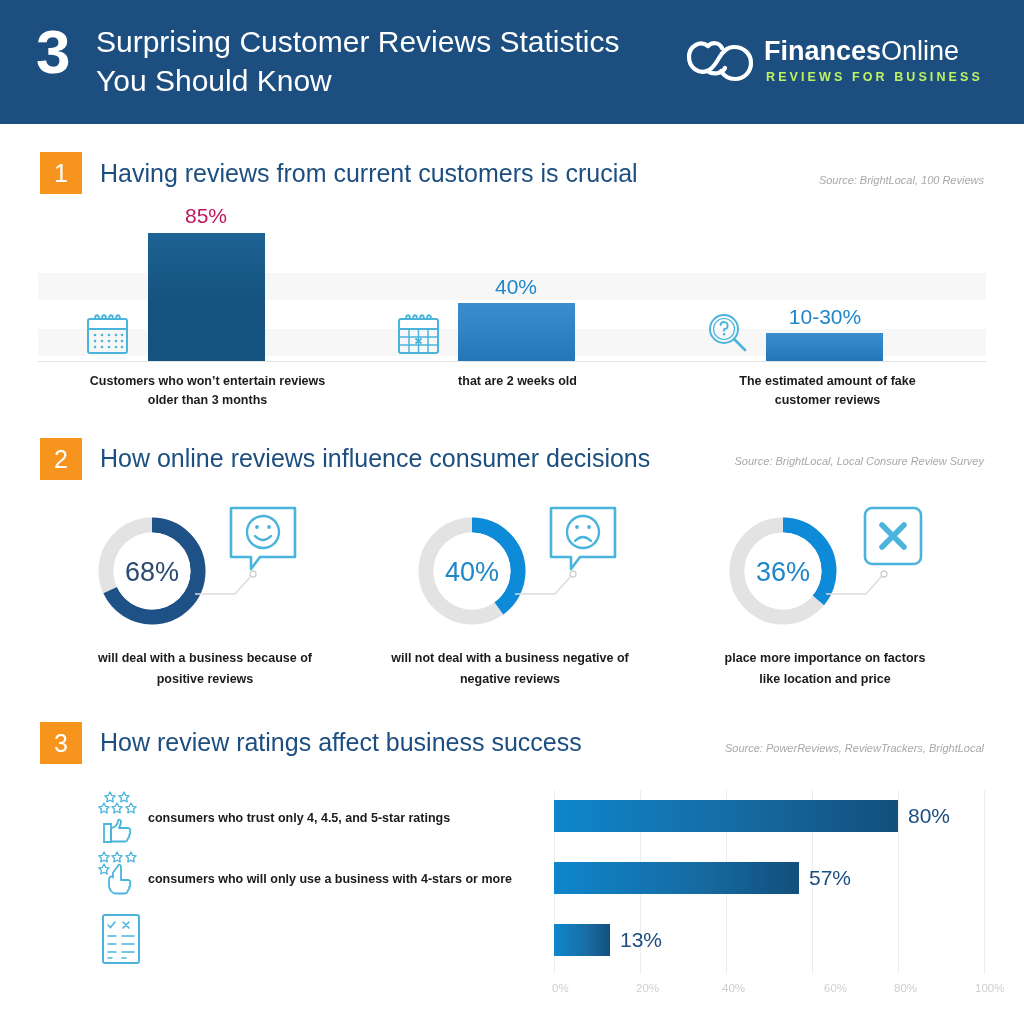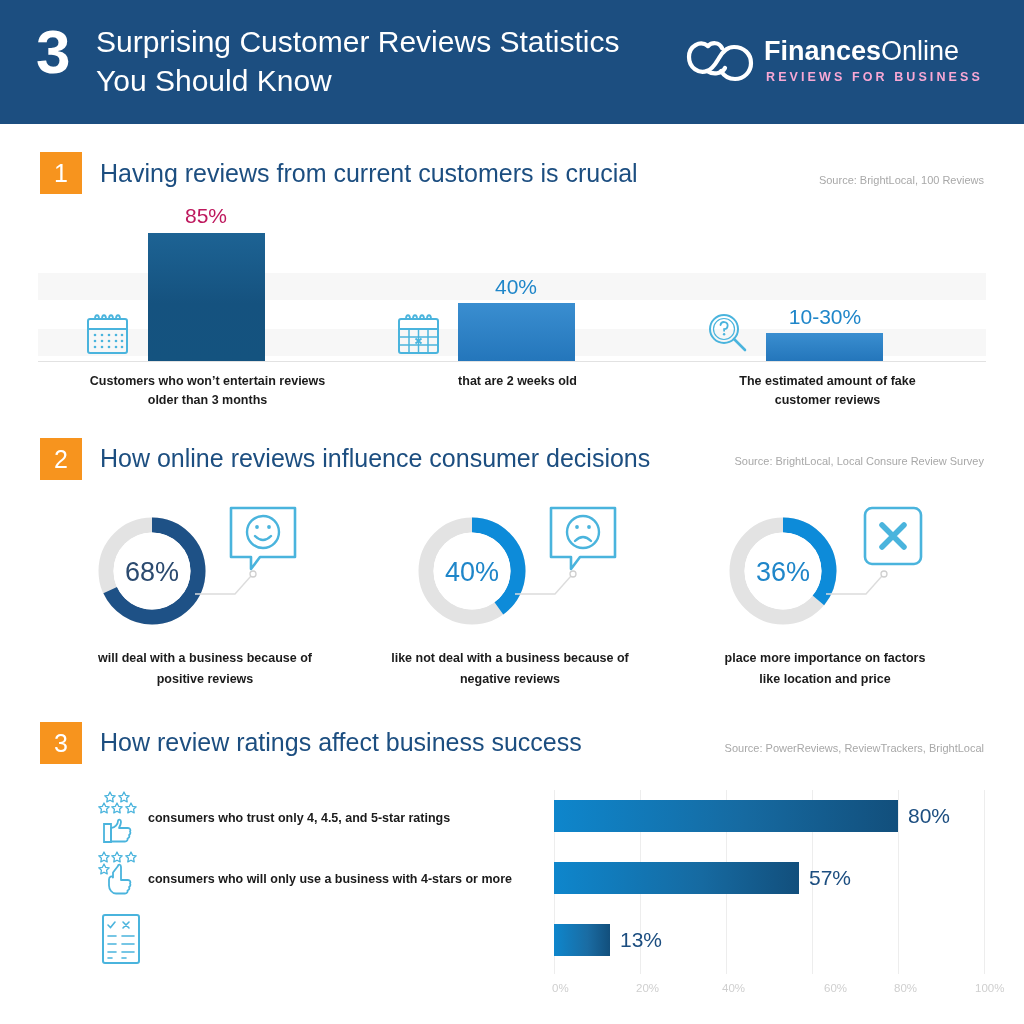--- a/index.html
+++ b/index.html
@@ -30,37 +30,37 @@
   
   .logo { position: absolute; right: 38px; top: 33px; width: 300px; height: 60px; }
   .logo-mark { position: absolute; left: 0px; top: 5px; }
   .logo-text {
     position: absolute; left: 78px; top: 2px;
     font-size: 27px; color: #ffffff; line-height: 32px; white-space: nowrap;
   }
   .logo-text .b { font-weight: 700; }
   .logo-sub {
     position: absolute; left: 80px; top: 37px;
-    font-size: 12.5px; color: #f9a8d4; letter-spacing: 3.1px; font-weight: 700;
+    font-size: 12.5px; color: #bef264; letter-spacing: 3.1px; font-weight: 700;
     white-space: nowrap;
   }
 
   
   .sec-badge {
     position: absolute; width: 42px; height: 42px; background: #f7941e;
     color: #fff; font-size: 25px; font-weight: 400;
     display: flex; align-items: center; justify-content: center;
   }
   .sec-title {
     position: absolute; color: #1c4e80; font-size: 25px; font-weight: 400;
     white-space: nowrap;
   }
   .sec-source {
     position: absolute; right: 40px; color: #a8a8a8; font-size: 11px;
-    white-space: nowrap; text-align: right;
+    white-space: nowrap; text-align: right; font-style: italic;
   }
   .band {
     position: absolute; background: #f7f7f7;
   }
   .axis-line {
     position: absolute; left: 38px; width: 948px; height: 1px; background: #e2e2e2;
   }
   .col-bar { position: absolute; bottom: 0; }
   .col-val {
     position: absolute; font-size: 21px; text-align: center; white-space: nowrap;
@@ -234,21 +234,21 @@
     <circle cx="58" cy="6" r="3" fill="#ffffff" stroke="#cfcfcf" stroke-width="1.3"></circle>
   </svg>
   <svg class="bubble" style="left:548px; top:505px;" width="70" height="70" viewBox="0 0 70 70">
     <path d="M3 3 H67 V52 H32 L23 64 L23 52 H3 Z" fill="none" stroke="#4ab4dd" stroke-width="2.6" stroke-linejoin="round"></path>
     <circle cx="35" cy="27" r="16" fill="none" stroke="#4ab4dd" stroke-width="2.4"></circle>
     <circle cx="29" cy="22" r="1.9" fill="#4ab4dd"></circle>
       <circle cx="41" cy="22" r="1.9" fill="#4ab4dd"></circle>
     <path d="M27 36 q8 -8 16 0" fill="none" stroke="#4ab4dd" stroke-width="2.4" stroke-linecap="round"></path>
   </svg>
   <div class="donut-label" style="left:345px; top:648px; width:330px;">
-    <div>like not deal with a business because of</div>
+    <div>will not deal with a business negative of</div>
     <div>negative reviews</div>
   </div>
 
   <div class="donut-wrap" style="left:728px; top:505px; width:110px; height:133px;">
     <svg width="110" height="133" viewBox="0 0 110 133">
       <circle cx="55" cy="66" r="46" fill="none" stroke="#e3e3e3" stroke-width="15"></circle>
       <circle cx="55" cy="66" r="46" fill="none" stroke="#0d8bd9" stroke-width="15" stroke-dasharray="104 185" stroke-dashoffset="0" transform="rotate(-90 55 66)"></circle>
       <circle cx="55" cy="66" r="38.5" fill="#ffffff"></circle>
     </svg>
     <div class="donut-val" style="top:52px; color:#1f86c9;">36%</div>

